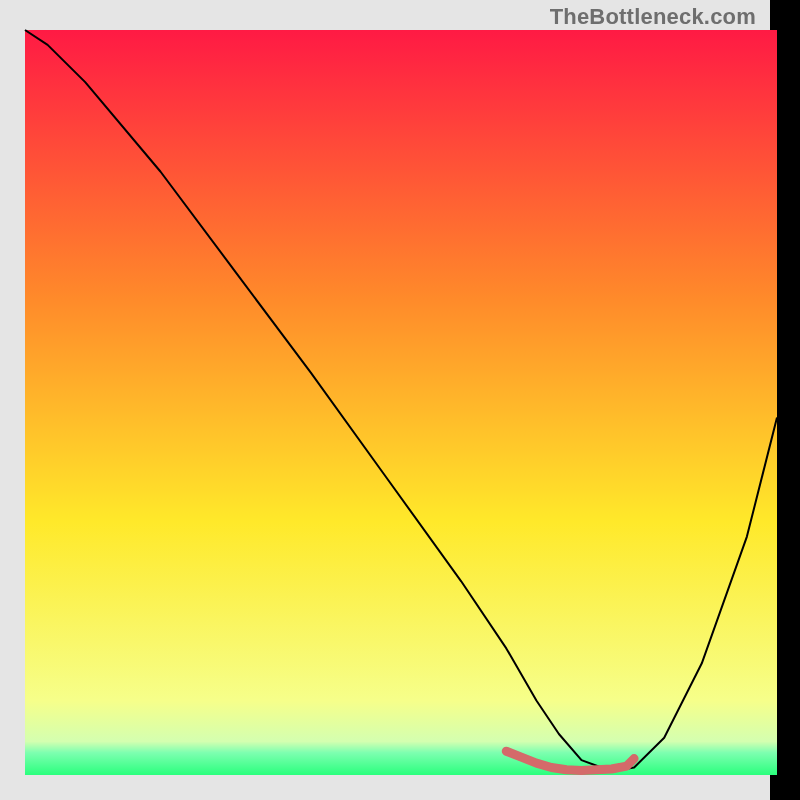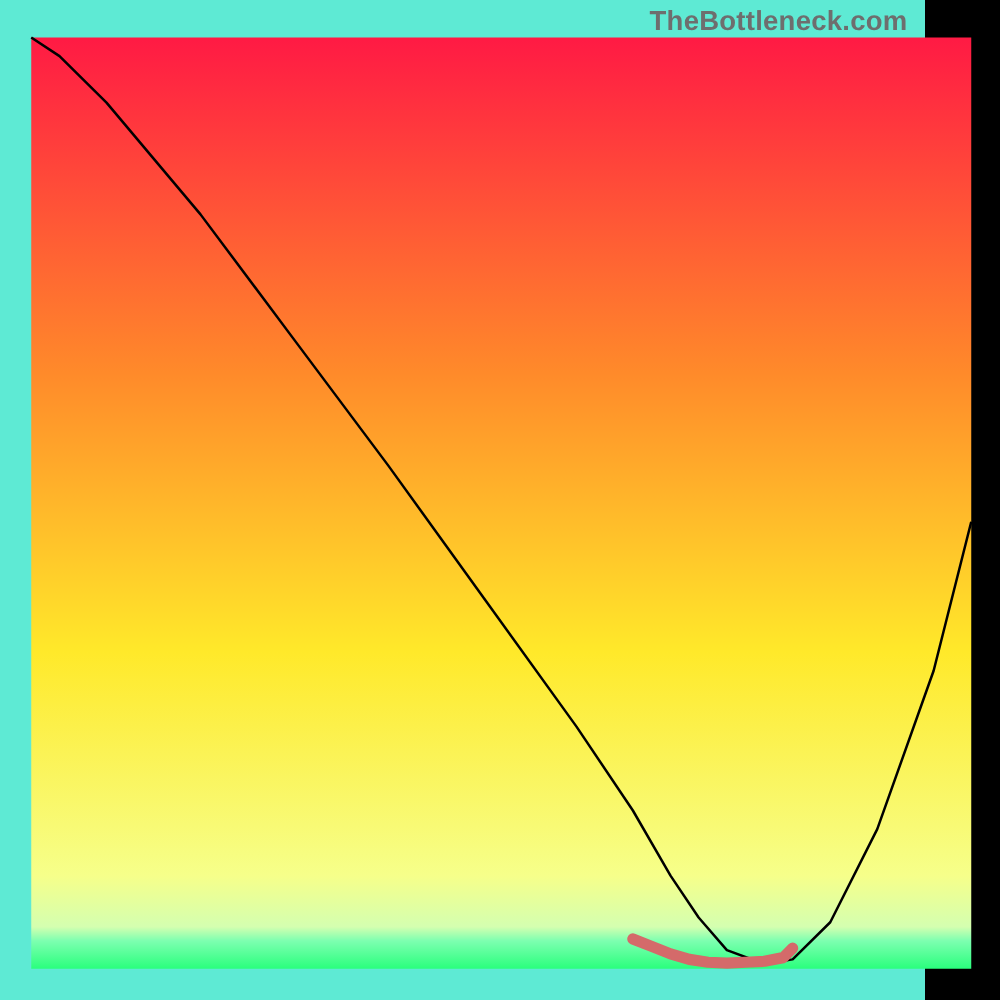--- a/index.html
+++ b/index.html
@@ -8,21 +8,22 @@
   background: #000;
   width: 800px;
   height: 800px;
   overflow: hidden;
   font-family: Arial, Helvetica, sans-serif;
 }
 .wrap {
   position: relative;
   width: 740px;
   height: 800px;
-  background: #5eead4;
+  background: #e5e5e5;
+  padding-left: 30px;
 }
 .watermark {
   position: absolute;
   top: 4px;
   right: 14px;
   color: #6e6e6e;
   font-size: 22px;
   font-weight: 600;
   letter-spacing: 0.2px;
   user-select: none;

